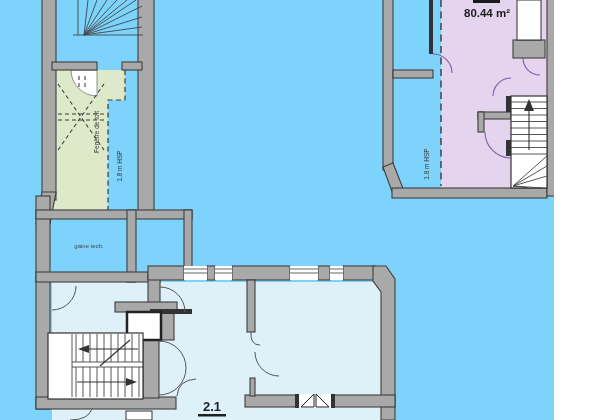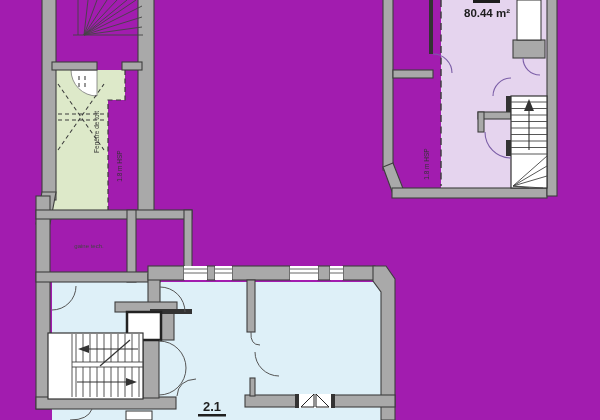--- a/index.html
+++ b/index.html
@@ -1,16 +1,16 @@
 <!DOCTYPE html>
 <html><head>
 <meta charset="utf-8">
 <style>
   html,body{margin:0;padding:0;background:#ffffff;}
-  .page{position:relative;width:600px;height:420px;background:#a21caf;overflow:hidden;
+  .page{position:relative;width:554px;height:420px;background:#7dd3fc;overflow:hidden;
         font-family:"Liberation Sans",sans-serif;}
   svg{position:absolute;left:0;top:0;}
   svg text{font-family:"Liberation Sans",sans-serif;fill:#222;}
   .wall{fill:#a9a9a9;stroke:#3e3e3e;stroke-width:1.1;}
   .wallDark{fill:#333333;stroke:none;}
   .stairbox{fill:#ffffff;stroke:#333333;stroke-width:1.2;}
   .tread{stroke:#444444;stroke-width:0.9;fill:none;}
   .winline{stroke:#555555;stroke-width:0.9;fill:none;}
   .arc{stroke:#555555;stroke-width:1;fill:none;}
   .arcP{stroke:#7b5ea7;stroke-width:1.1;fill:none;}

